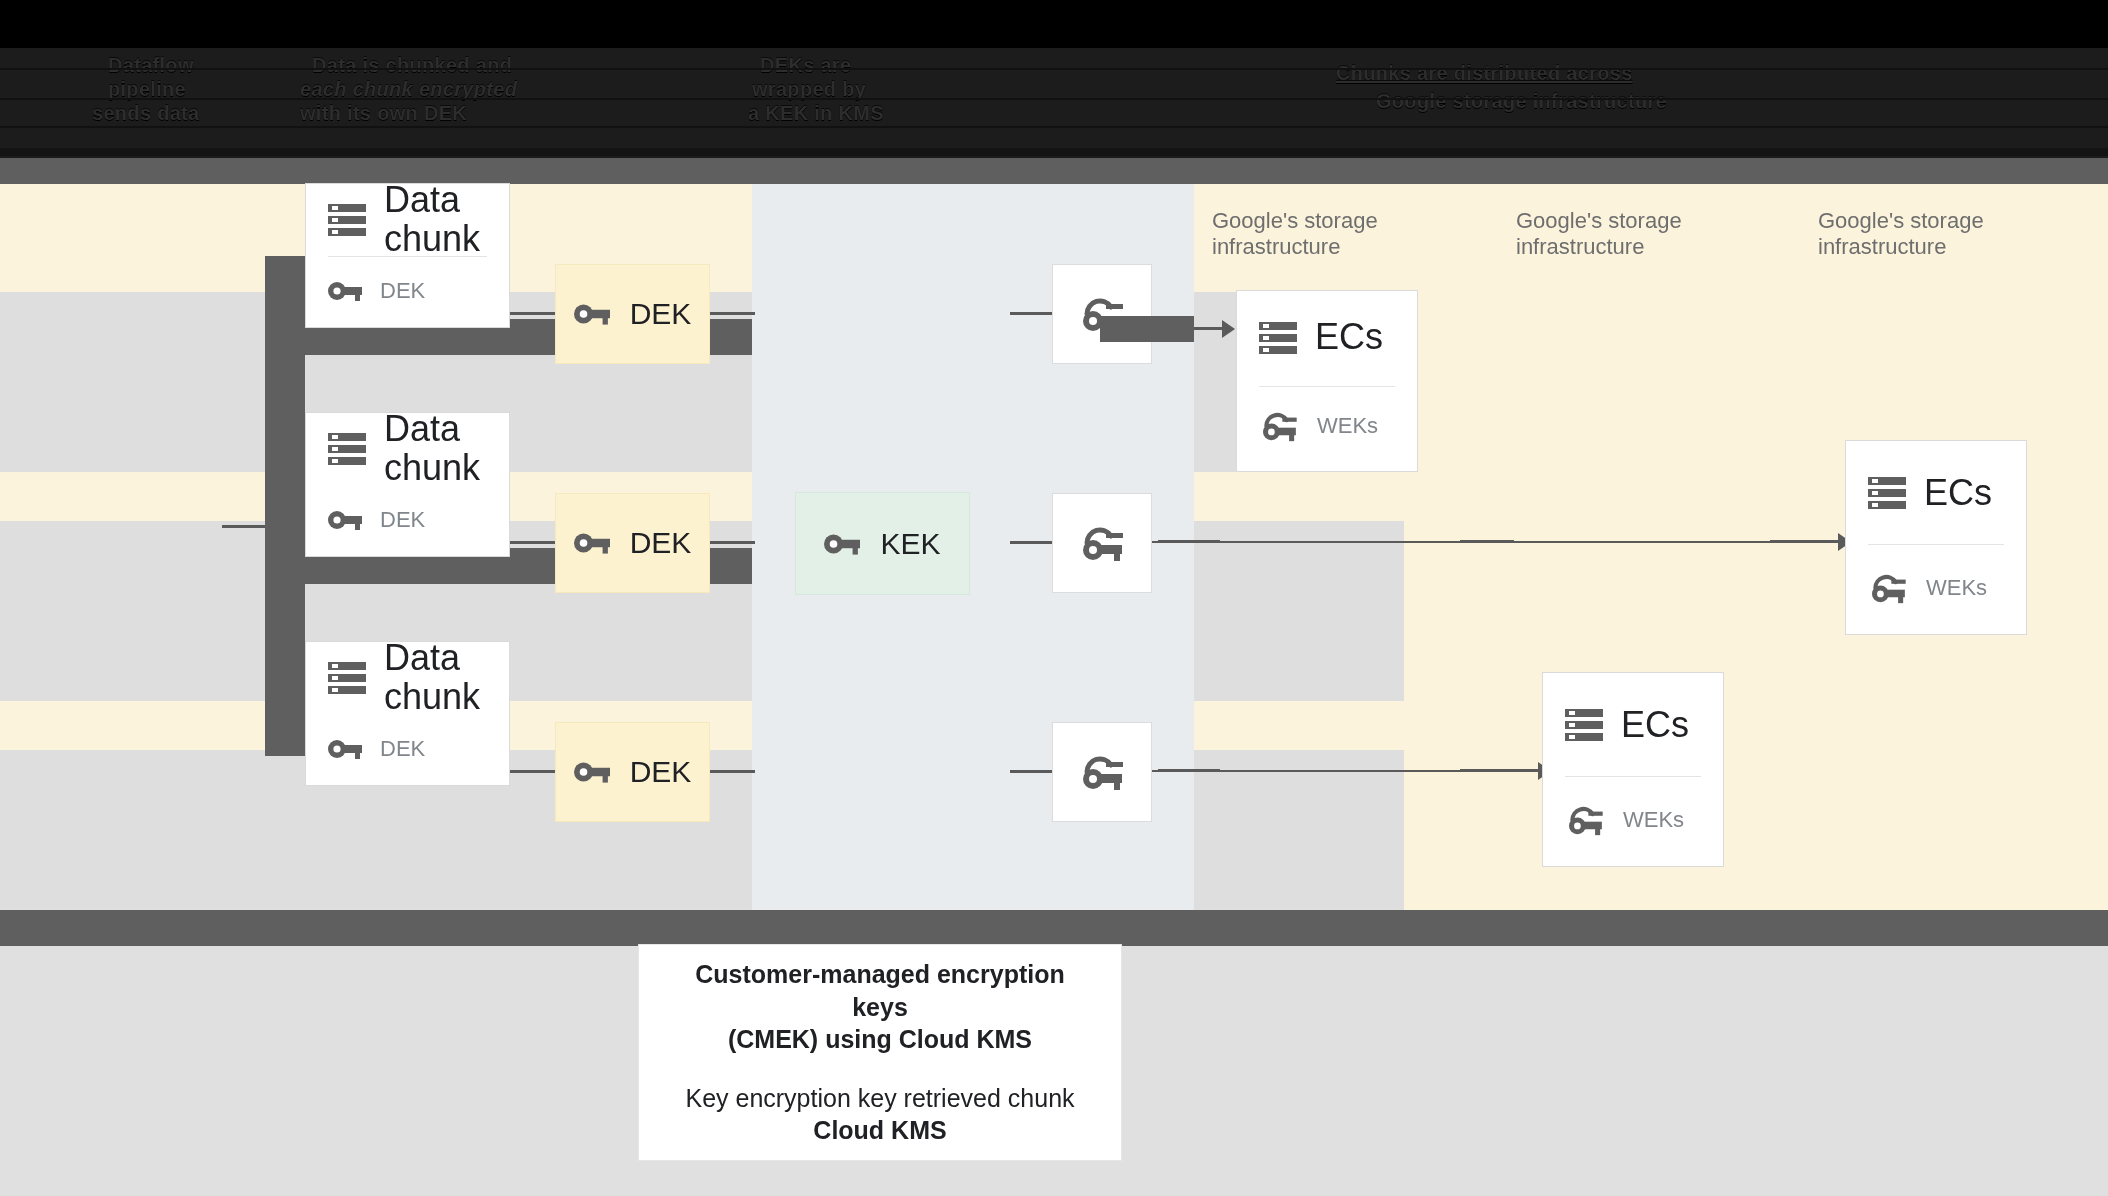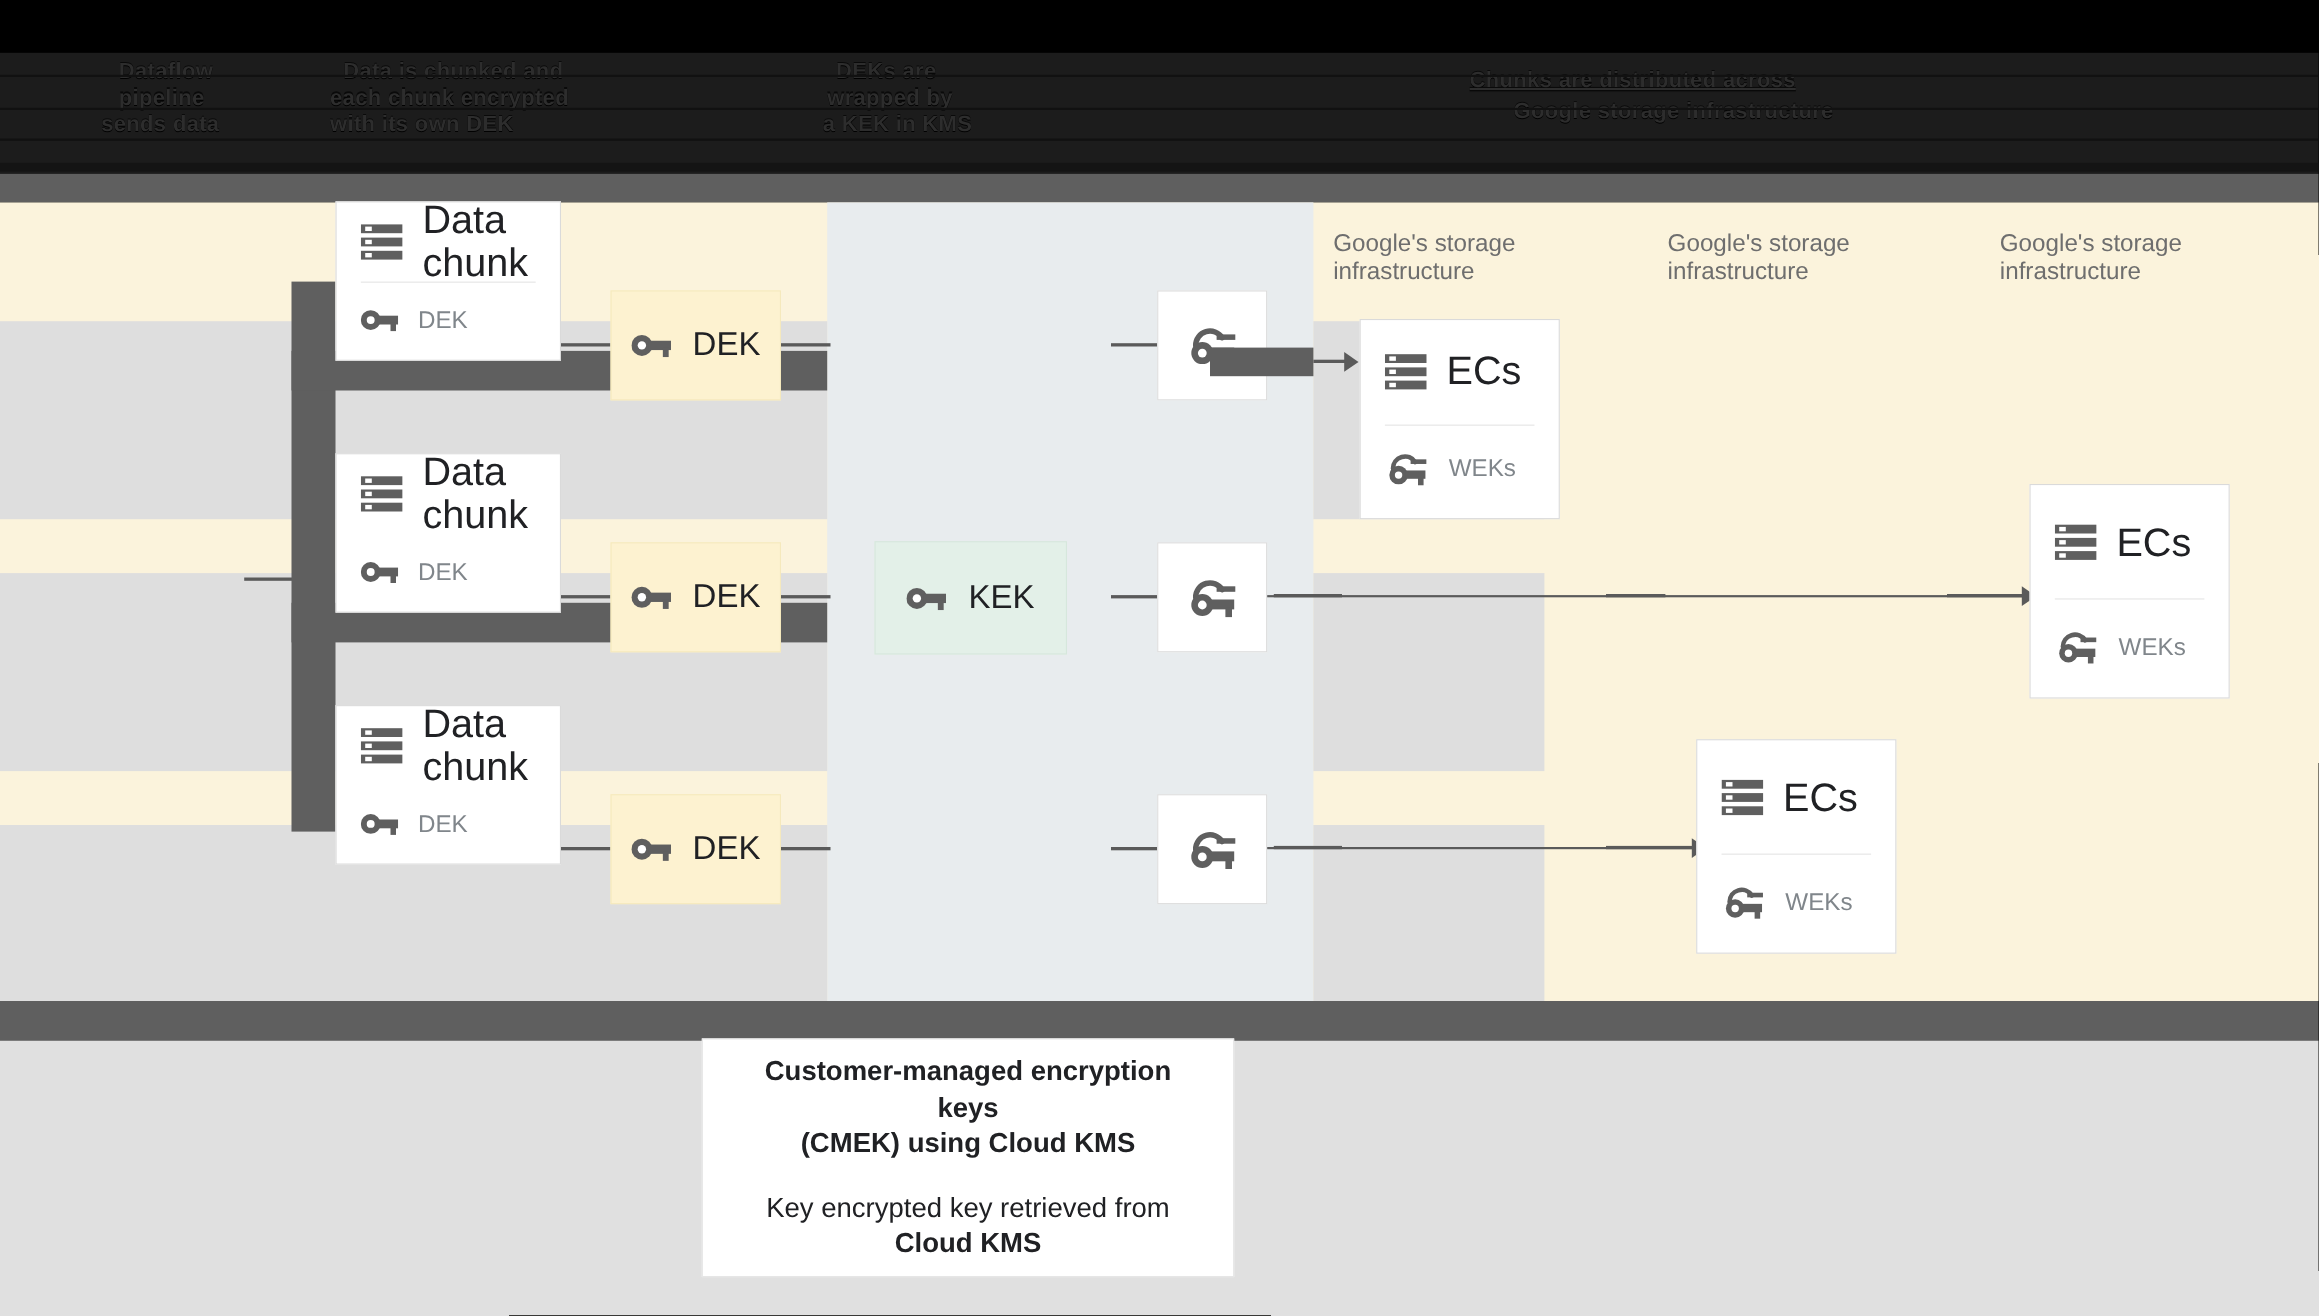--- a/index.html
+++ b/index.html
@@ -68,21 +68,21 @@
 <div id="stage">
 
   <div class="topband">
     <div class="topband-inner">
 
       <div class="ghost-line" style="left:108px;top:6px;">Dataflow</div>
       <div class="ghost-line" style="left:108px;top:30px;">pipeline</div>
       <div class="ghost-line" style="left:92px;top:54px;">sends data</div>
 
       <div class="ghost-line" style="left:312px;top:6px;">Data is chunked and</div>
-      <div class="ghost-line" style="left:300px;top:30px;">each chunk encrypted</div>
+      <div class="ghost-line" style="left:300px;top:30px;font-style:italic;">each chunk encrypted</div>
       <div class="ghost-line" style="left:300px;top:54px;">with its own DEK</div>
 
       <div class="ghost-line" style="left:760px;top:6px;">DEKs are</div>
       <div class="ghost-line" style="left:752px;top:30px;">wrapped by</div>
       <div class="ghost-line" style="left:748px;top:54px;">a KEK in KMS</div>
 
       <div class="ghost-line" style="left:1336px;top:14px;text-decoration:underline;">Chunks are distributed across</div>
       <div class="ghost-line" style="left:1376px;top:42px;">Google storage infrastructure</div>
 
       <div class="topband-rule" style="left:0;top:20px;width:2108px;"></div>
@@ -406,18 +406,18 @@
 
   <div class="graybar-bot"></div>
   <div class="bottomarea"></div>
 
   <div class="caption">
     <div class="cap-strong">
       <span>Customer-managed encryption keys</span><br>
       <span>(CMEK) using Cloud KMS</span>
     </div>
     <div class="cap-reg">
-      <span>Key encrypted key retrieved from</span><br>
+      <span>Key encryption key retrieved chunk</span><br>
       <b>Cloud KMS</b>
     </div>
   </div>
 
 </div>
 
 </body></html>

